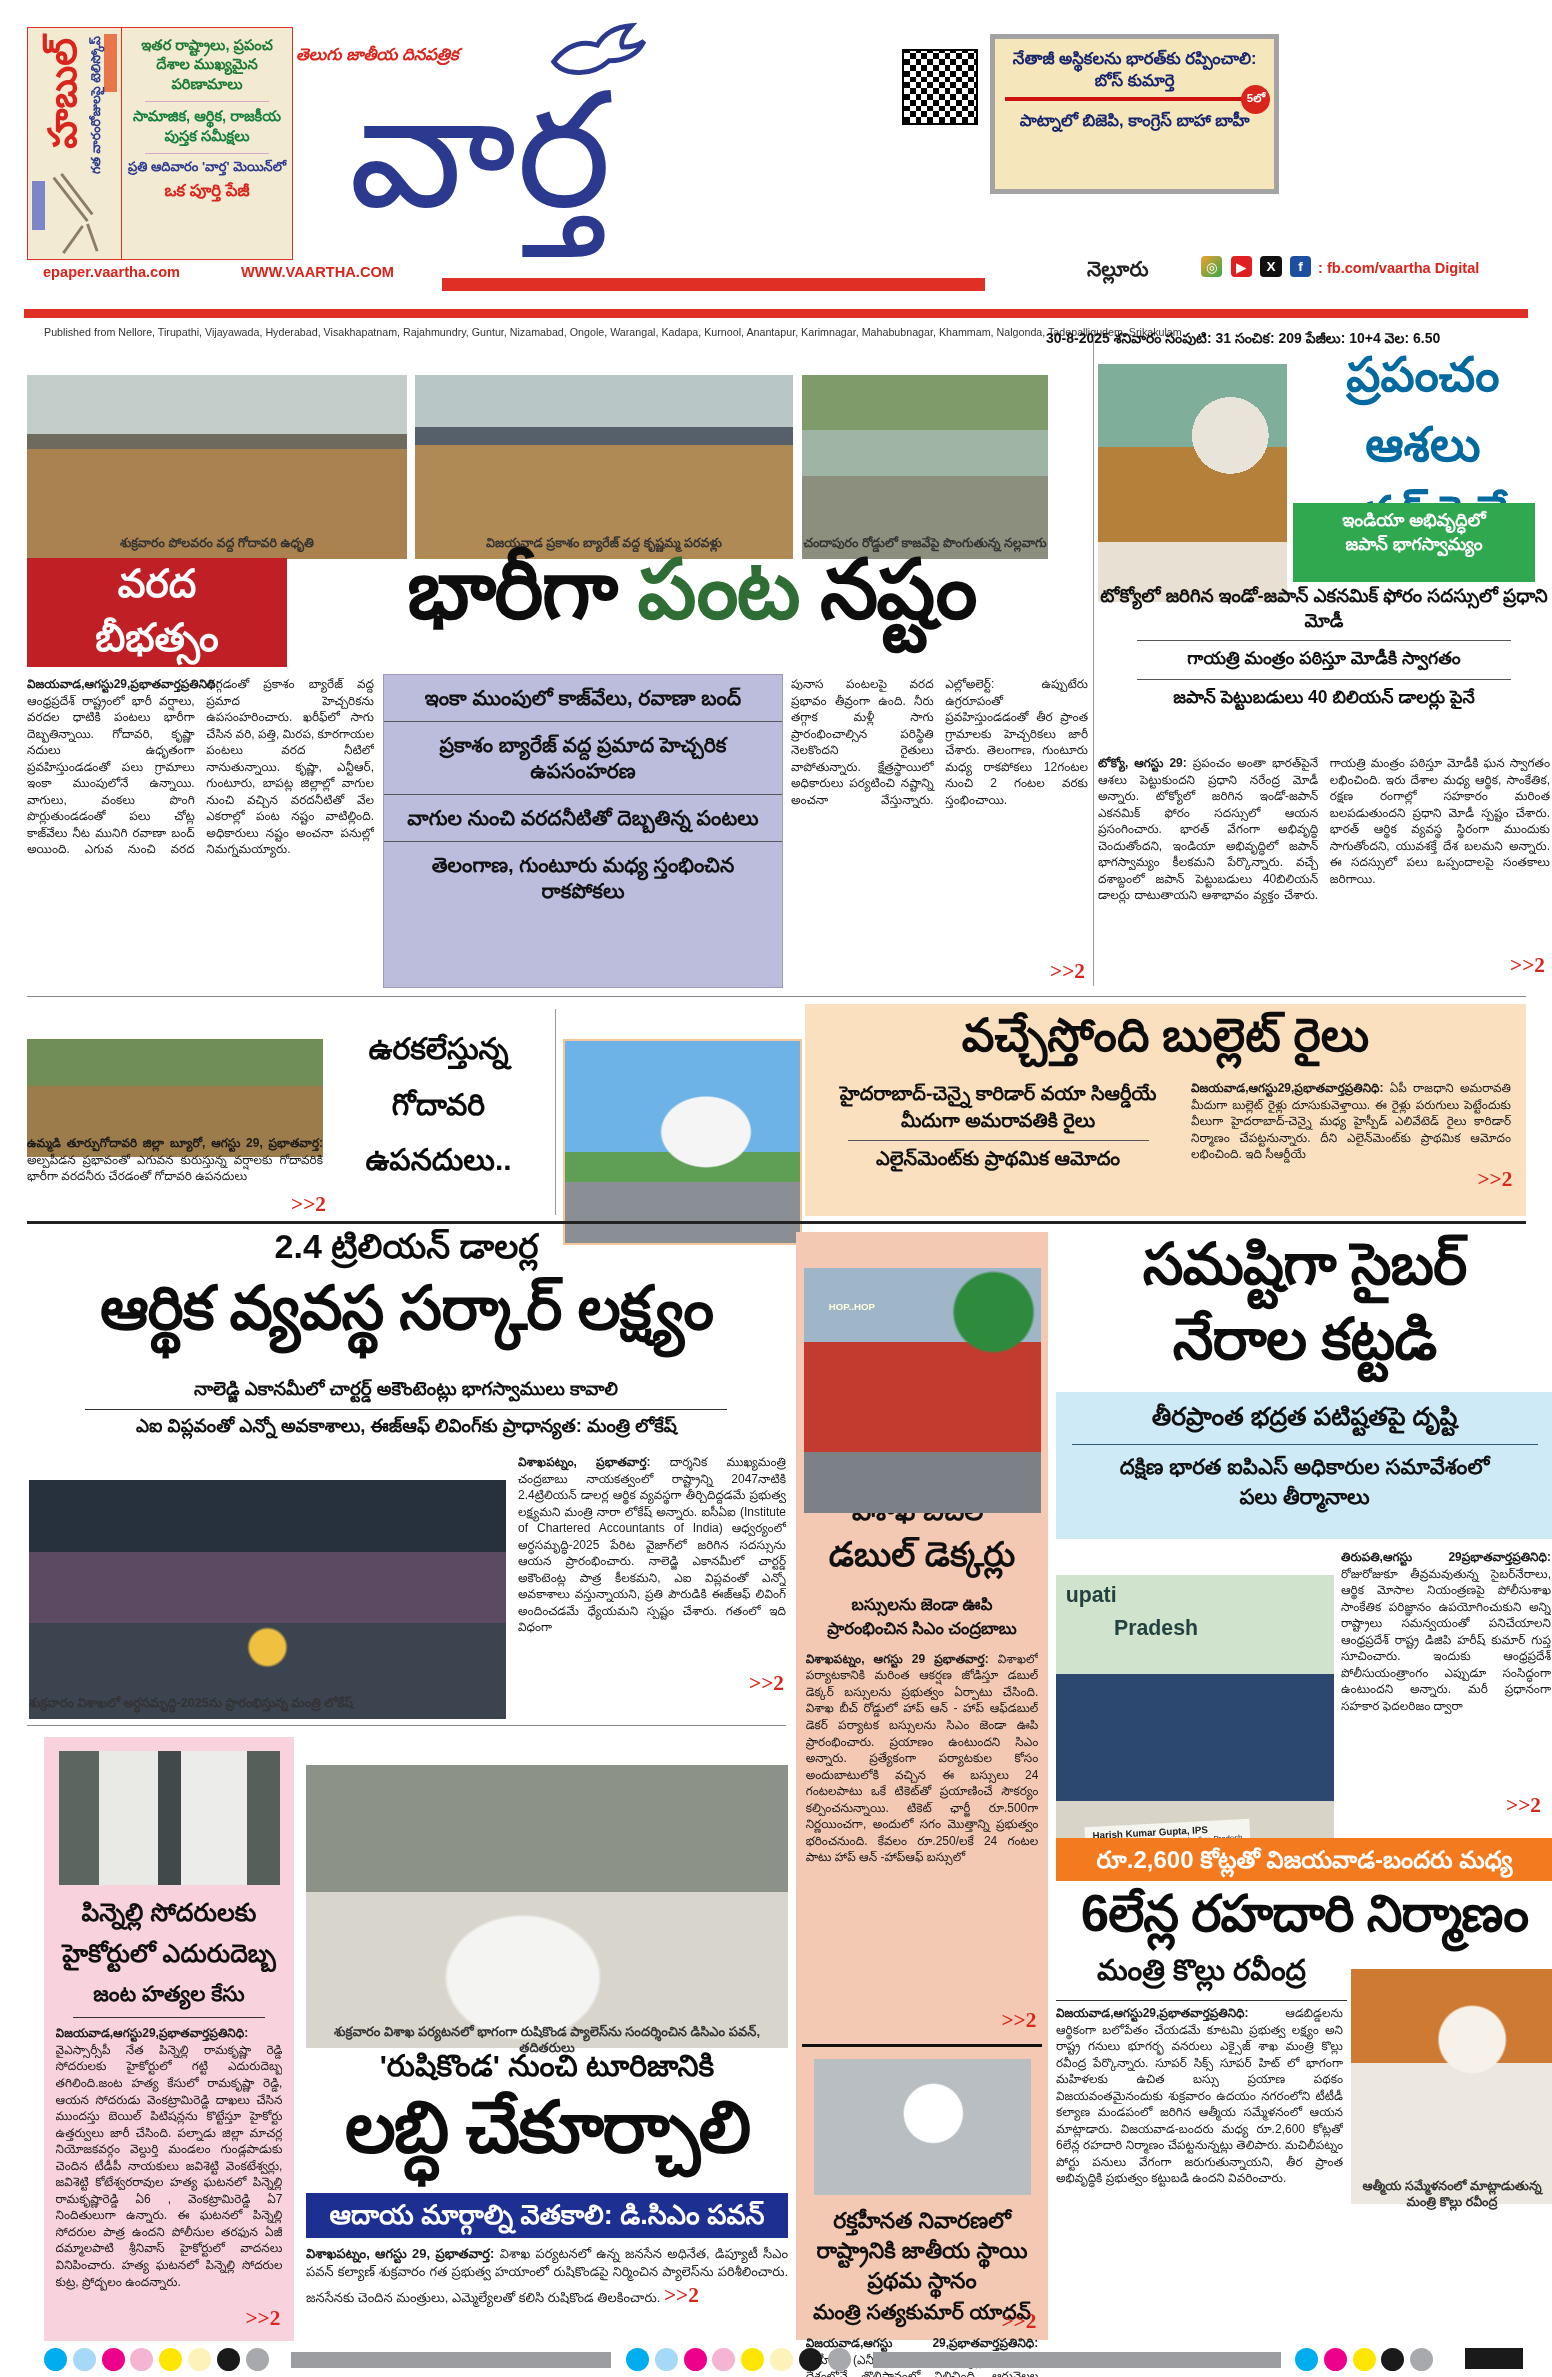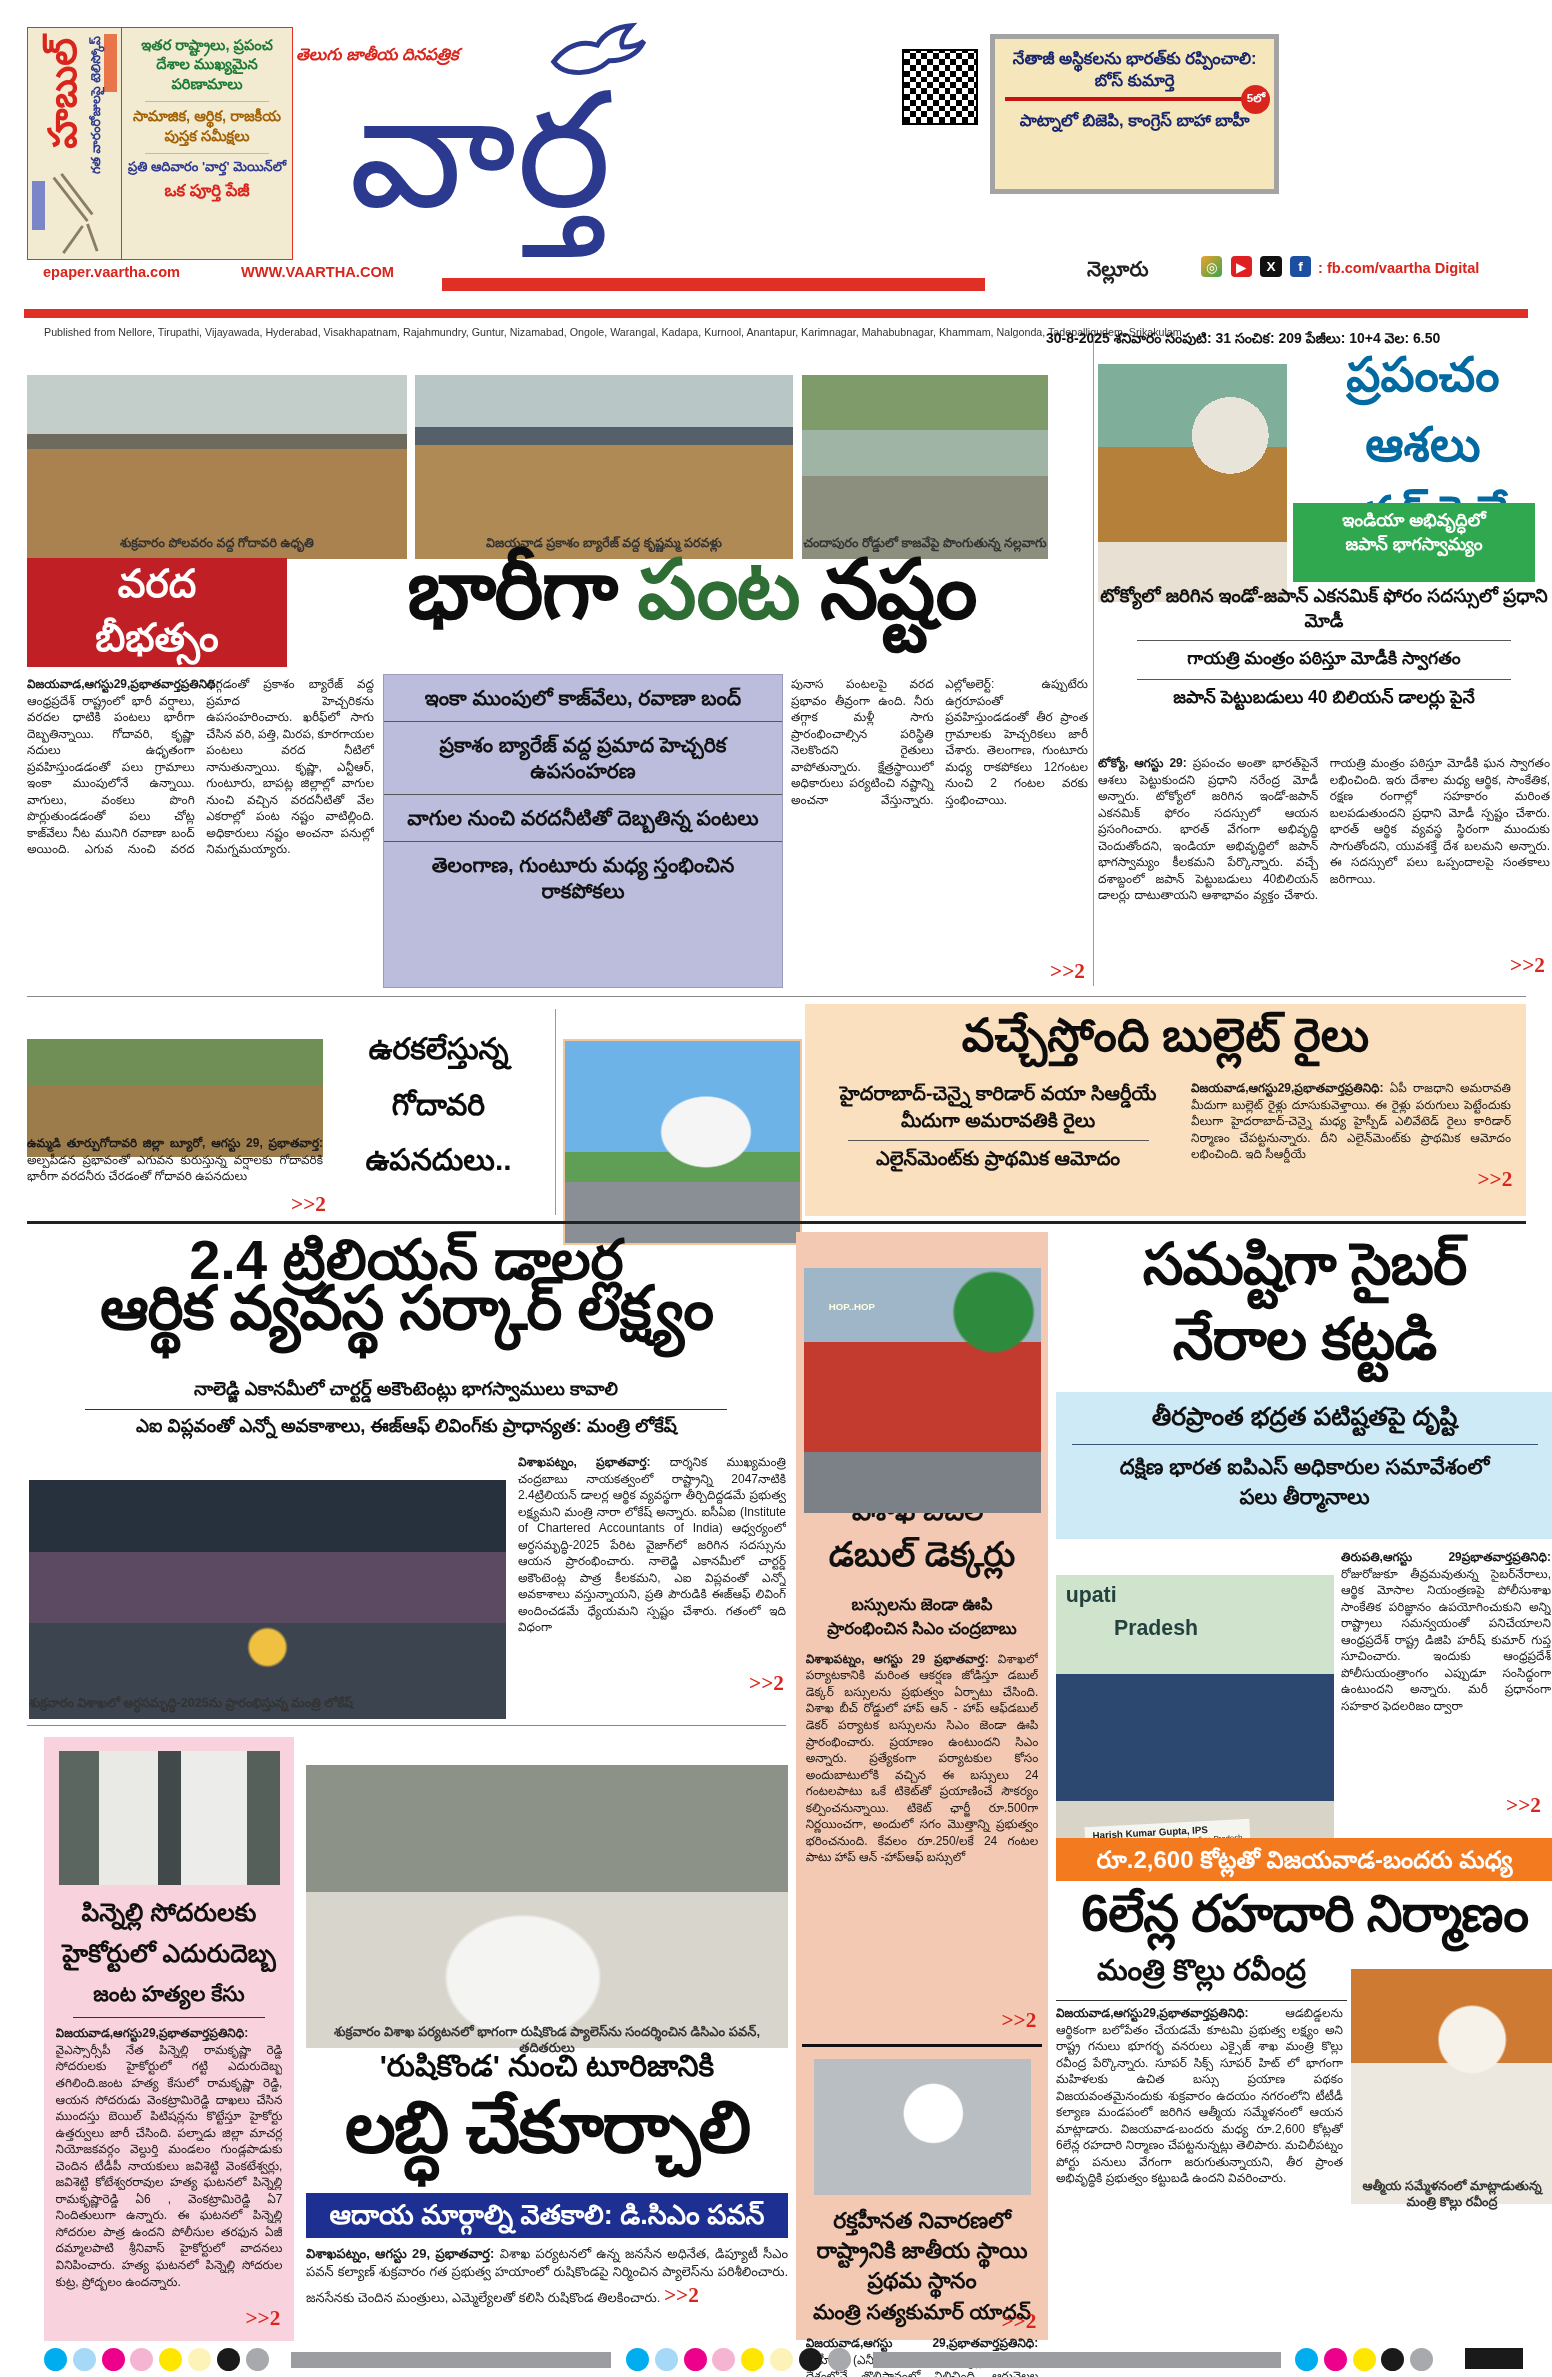--- a/index.html
+++ b/index.html
@@ -62,21 +62,21 @@
             <line x1="10" y1="10" x2="45" y2="55"></line>
             <line x1="18" y1="6" x2="50" y2="48"></line>
             <line x1="40" y1="60" x2="20" y2="88"></line>
             <line x1="45" y1="58" x2="55" y2="86"></line>
           </g>
       </svg>
     </div>
     <div style="flex:1;padding:7.8px 5.8px;text-align:center;">
       <div class="b" style="font-size:14.6px;color:#1d7a34;line-height:1.35;">ఇతర రాష్ట్రాలు, ప్రపంచ దేశాల ముఖ్యమైన పరిణామాలు</div>
       <div style="height:1px;background:#d8a8c8;margin:5.8px 17.5px;"></div>
-      <div class="b" style="font-size:14.6px;color:#a16207;line-height:1.35;">సామాజిక, ఆర్థిక, రాజకీయ పుస్తక సమీక్షలు</div>
+      <div class="b" style="font-size:14.6px;color:#15803d;line-height:1.35;">సామాజిక, ఆర్థిక, రాజకీయ పుస్తక సమీక్షలు</div>
       <div style="height:1px;background:#d8a8c8;margin:5.8px 17.5px;"></div>
       <div class="b" style="font-size:13px;color:#2b3a8f;">ప్రతి ఆదివారం 'వార్త' మెయిన్‌లో</div>
       <div class="b" style="font-size:16.5px;color:#d9251c;margin-top:3.9px;">ఒక పూర్తి పేజీ</div>
     </div>
   </div>
 
   <div class="abs b" style="left:43px;top:264px;font-size:14.6px;color:#d9251c;">epaper.vaartha.com</div>
   <div class="abs b" style="left:241px;top:264px;font-size:14.6px;color:#d9251c;">WWW.VAARTHA.COM</div>
 
   <div class="abs b" style="left:296px;top:45px;font-size:16.5px;color:#d9251c;font-style:italic;">తెలుగు జాతీయ దినపత్రిక</div>
@@ -201,21 +201,21 @@
       <div class="b" style="font-size:19.4px;">ఎలైన్‌మెంట్‌కు ప్రాథమిక ఆమోదం</div>
     </div>
     <div class="abs body just" style="left:386px;top:76px;width:320px;height:124px;">
       <b>విజయవాడ,ఆగస్టు29,ప్రభాతవార్తప్రతినిధి:</b> <span>ఏపీ రాజధాని అమరావతి మీదుగా బుల్లెట్ రైళ్లు దూసుకువెళ్తాయి. ఈ రైళ్లు పరుగులు పెట్టేందుకు వీలుగా హైదరాబాద్-చెన్నై మధ్య హైస్పీడ్ ఎలివేటెడ్ రైలు కారిడార్ నిర్మాణం చేపట్టనున్నారు. దీని ఎలైన్‌మెంట్‌కు ప్రాథమిక ఆమోదం లభించింది. ఇది సీఆర్డీయే</span>
     </div>
     <span class="abs jump" style="right:13.6px;top:163px;">&gt;&gt;2</span>
   </div>
 
   <div class="abs" style="left:27px;top:1221px;width:1499px;height:2.9px;background:#222;"></div>
 
-  <div class="abs ctr b" style="left:27px;top:1227px;width:759px;font-size:56px;color:#0d0d0d;">2.4 ట్రిలియన్ డాలర్ల</div>
+  <div class="abs ctr b" style="left:27px;top:1227px;width:759px;font-size:34px;color:#0d0d0d;">2.4 ట్రిలియన్ డాలర్ల</div>
   <div class="abs ctr b" style="left:27px;top:1273px;width:759px;font-size:61px;letter-spacing:-1px;color:#0d0d0d;">ఆర్థిక వ్యవస్థ సర్కార్ లక్ష్యం</div>
   <div class="abs ctr b" style="left:85px;top:1378px;width:642px;font-size:18.4px;padding-bottom:4.9px;border-bottom:1px solid #333;">నాలెడ్జి ఎకానమీలో చార్టర్డ్ అకౌంటెంట్లు భాగస్వాములు కావాలి</div>
   <div class="abs ctr b" style="left:27px;top:1415px;width:759px;font-size:18.4px;">ఎఐ విప్లవంతో ఎన్నో అవకాశాలు, ఈజ్ఆఫ్ లివింగ్‌కు ప్రాధాన్యత: మంత్రి లోకేష్</div>
   <div class="abs photo" style="left:29px;top:1452px;width:477px;height:239px;background:
       radial-gradient(circle at 50% 70%,#f0c040 0 6%,transparent 7%),
       linear-gradient(180deg,#27313d 0 30%,#5c4a63 30% 60%,#3c4450 60% 100%);"></div>
   <div class="abs cap" style="left:29px;top:1696px;width:485px;">శుక్రవారం విశాఖలో అర్ధసమృద్ధి-2025ను ప్రారంభిస్తున్న మంత్రి లోకేష్</div>
   <div class="abs body just" style="left:518px;top:1454px;width:268px;height:241px;">
     <b>విశాఖపట్నం, ప్రభాతవార్త:</b> <span>దార్శనిక ముఖ్యమంత్రి చంద్రబాబు నాయకత్వంలో రాష్ట్రాన్ని 2047నాటికి 2.4ట్రిలియన్ డాలర్ల ఆర్థిక వ్యవస్థగా తీర్చిదిద్దడమే ప్రభుత్వ లక్ష్యమని మంత్రి నారా లోకేష్ అన్నారు. ఐసీఏఐ (Institute of Chartered Accountants of India) ఆధ్వర్యంలో అర్ధసమృద్ధి-2025 పేరిట వైజాగ్‌లో జరిగిన సదస్సును ఆయన ప్రారంభించారు. నాలెడ్జి ఎకానమీలో చార్టర్డ్ అకౌంటెంట్ల పాత్ర కీలకమని, ఎఐ విప్లవంతో ఎన్నో అవకాశాలు వస్తున్నాయని, ప్రతి పౌరుడికి ఈజ్ఆఫ్ లివింగ్ అందించడమే ధ్యేయమని స్పష్టం చేశారు. గతంలో ఇది విధంగా</span>
   </div>

